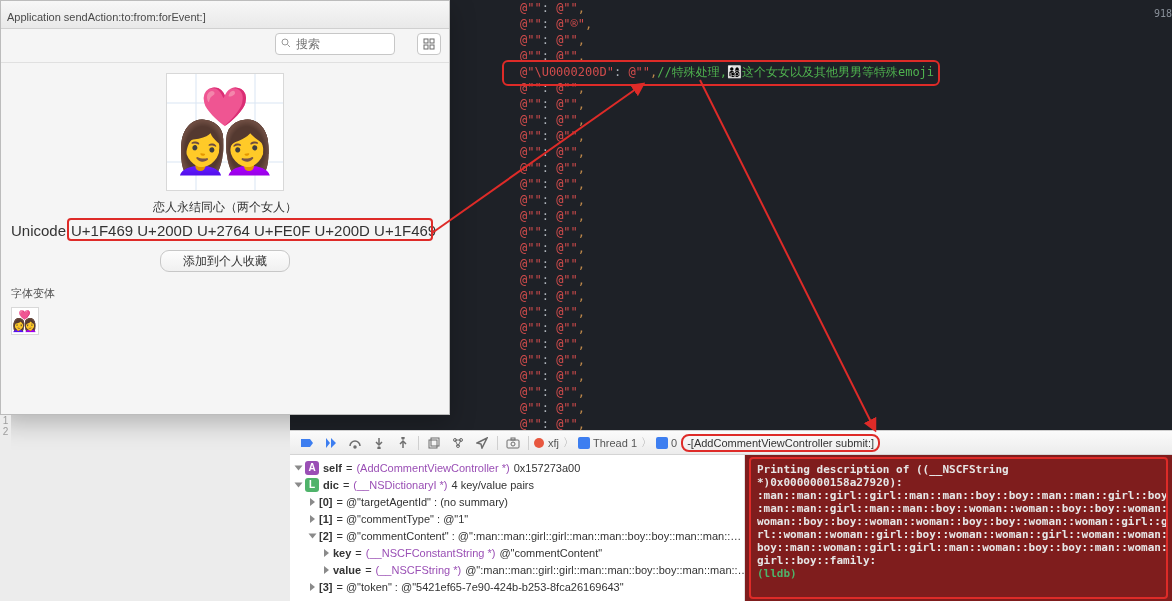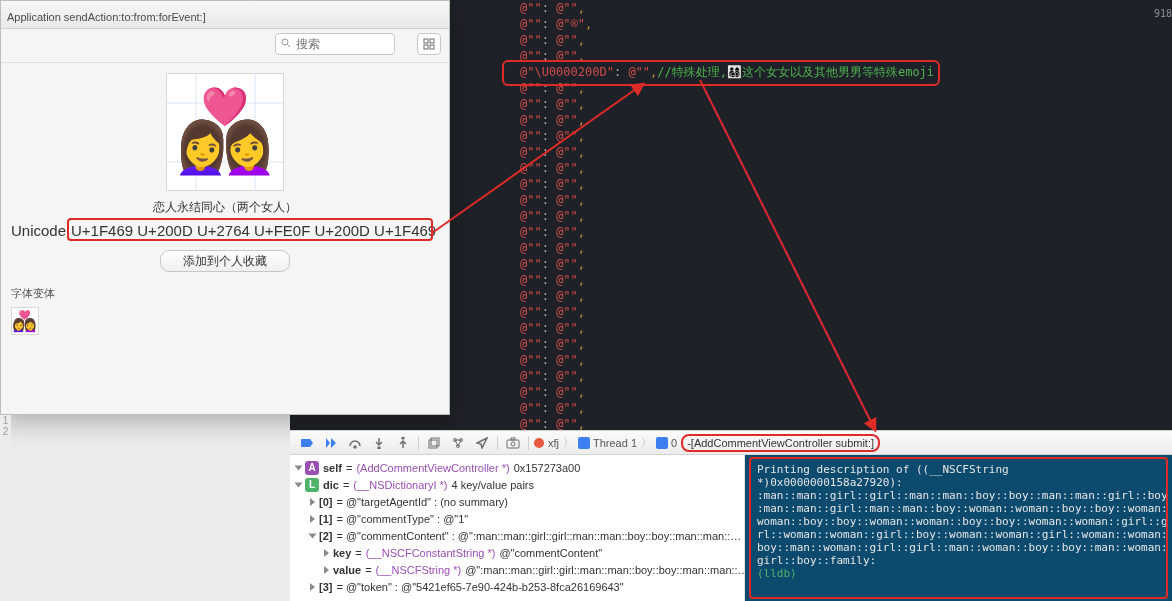--- a/index.html
+++ b/index.html
@@ -267,27 +267,28 @@
     display:flex;align-items:center;justify-content:center;
     font-size:10px;color:#fff;font-weight:600;
   }
   .kind-A { background:#9a4fb5; }
   .kind-L { background:#4fb36a; }
   .var-name { font-weight:600; }
   .var-type { color:#9a4fb5; }
 
   .console-pane {
     flex:1;
-    background:#0c4a6e;
+    background:#7f1d1d;
     color:#e6e6e6;
     font-family: Menlo, Consolas, monospace;
     font-size:11px;
     padding:6px 8px;
     overflow:hidden;
     position:relative;
+    font-weight:bold;
   }
   .console-box {
     position:absolute;
     left:4px; right:4px; top:2px; bottom:2px;
     border:2px solid #de2b28;
     border-radius:4px;
     padding:4px 6px;
     overflow:hidden;
   }
   .lldb { color:#4fb36a; }

